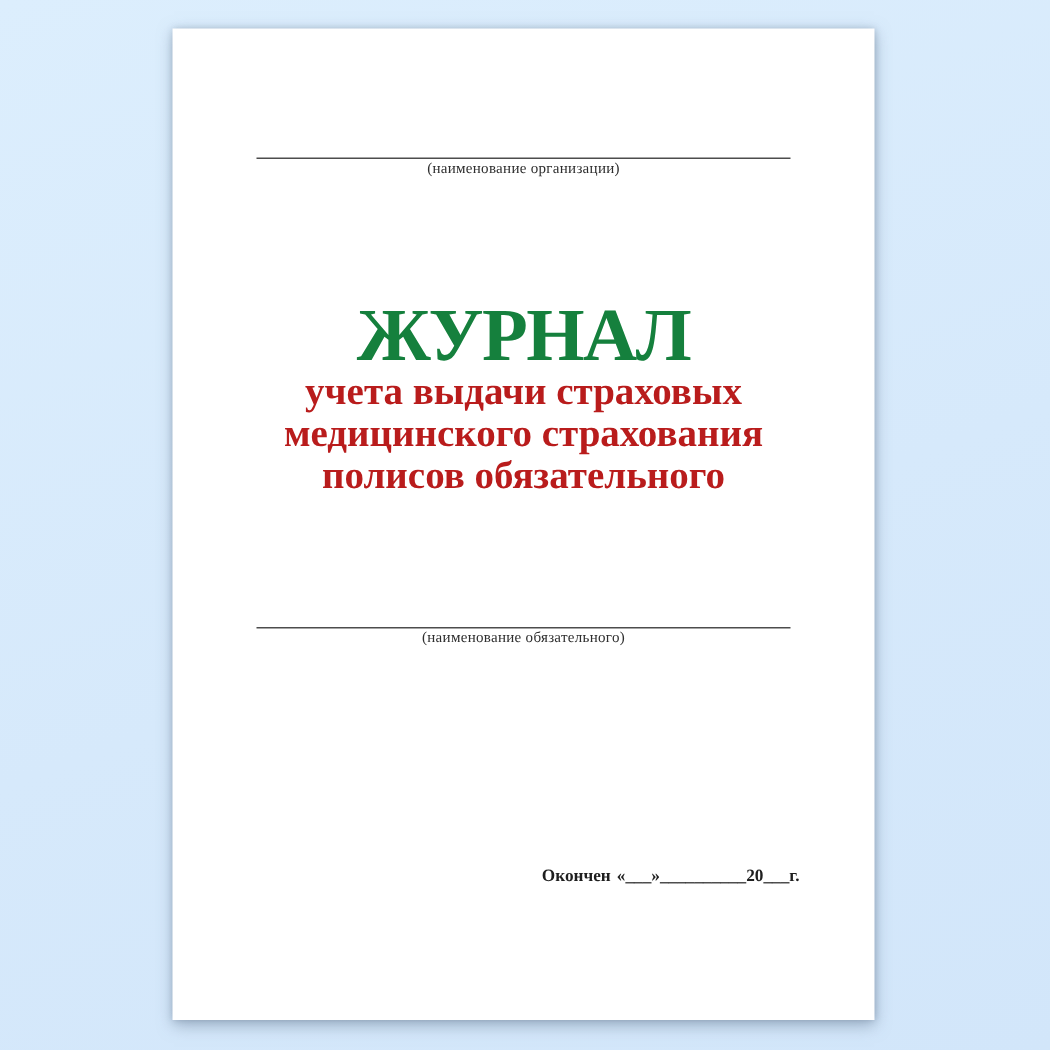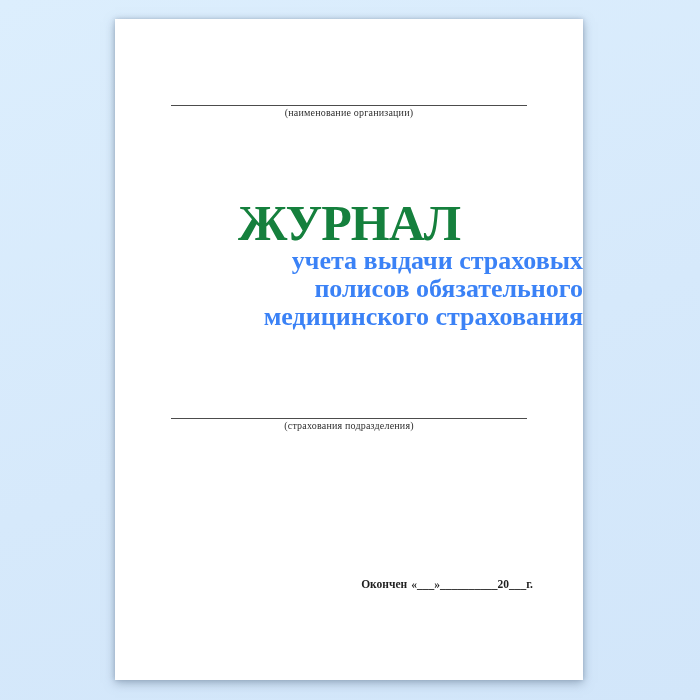--- a/index.html
+++ b/index.html
@@ -59,22 +59,21 @@
     line-height: 50px;
     font-weight: bold;
     letter-spacing: -1px;
     color: #15803d;
   }
   .subtitle {
     margin-top: -1px;
     font-size: 26px;
     line-height: 28px;
     font-weight: bold;
-    color: #3b82f6;
-    text-align: right;
+    color: #b91c1c;
   }
   .dates {
     position: absolute;
     top: 558px;
     right: 50px;
     text-align: right;
     font-size: 11.5px;
     font-weight: bold;
     white-space: nowrap;
   }
@@ -90,28 +89,28 @@
 
     <div class="sig-block org">
       <div class="sig-line"></div>
       <div class="sig-caption">(наименование организации)</div>
     </div>
 
     <div class="title-block">
       <div class="title">ЖУРНАЛ</div>
       <div class="subtitle">
         <div>учета выдачи страховых</div>
+        <div>медицинского страхования</div>
         <div>полисов обязательного</div>
-        <div>медицинского страхования</div>
       </div>
     </div>
 
     <div class="sig-block dept">
       <div class="sig-line"></div>
-      <div class="sig-caption">(страхования подразделения)</div>
+      <div class="sig-caption">(наименование обязательного)</div>
     </div>
 
     <div class="dates">
       <div class="date-row">
         <span class="date-label">Окончен</span><span class="date-value">«___»__________20___г.</span>
       </div>
     </div>
 
   </div>
 </div>

